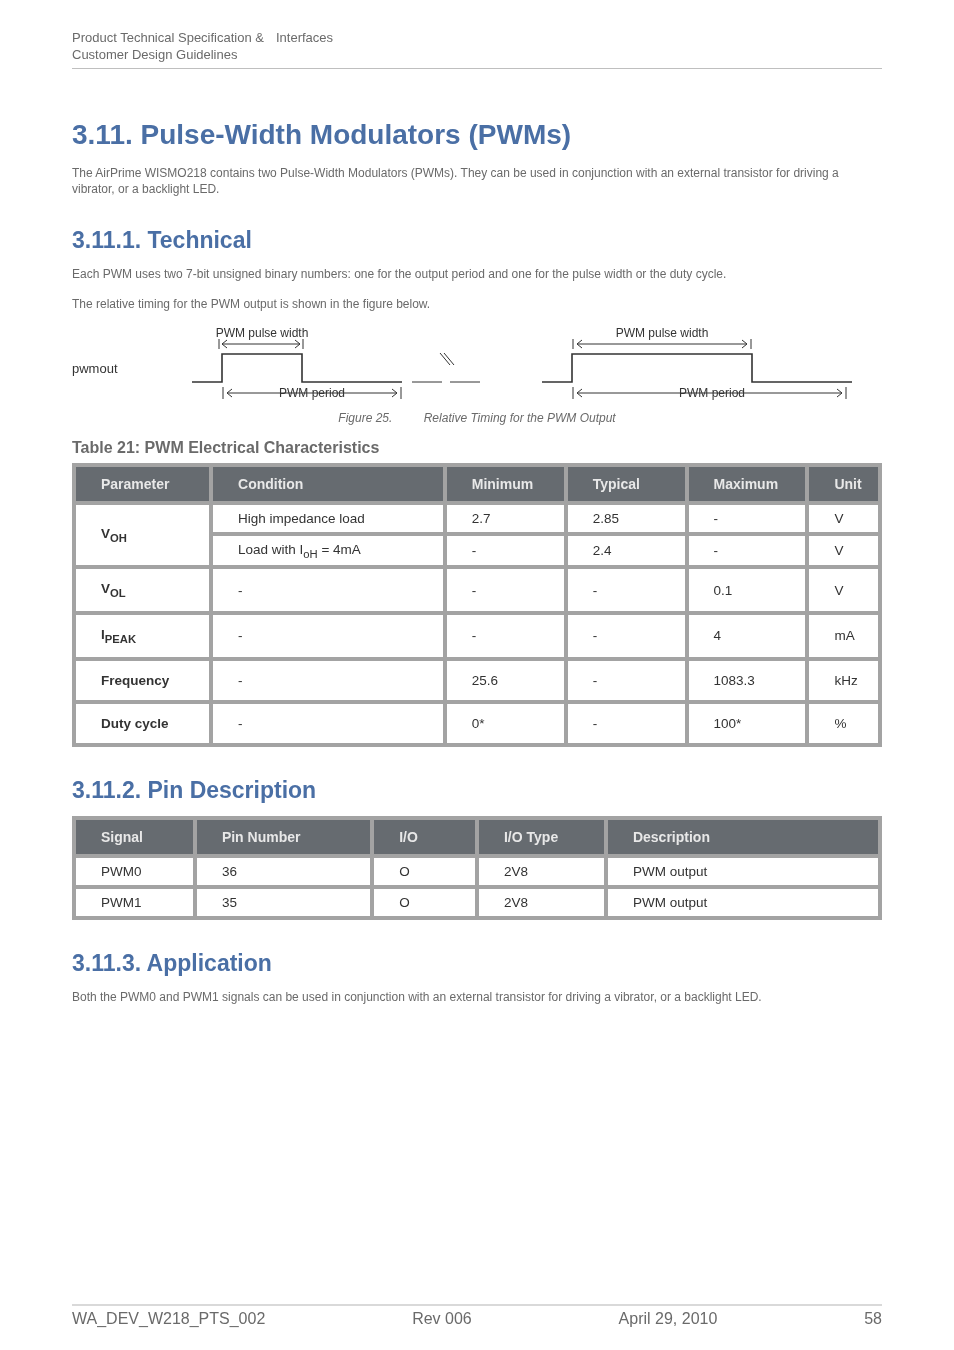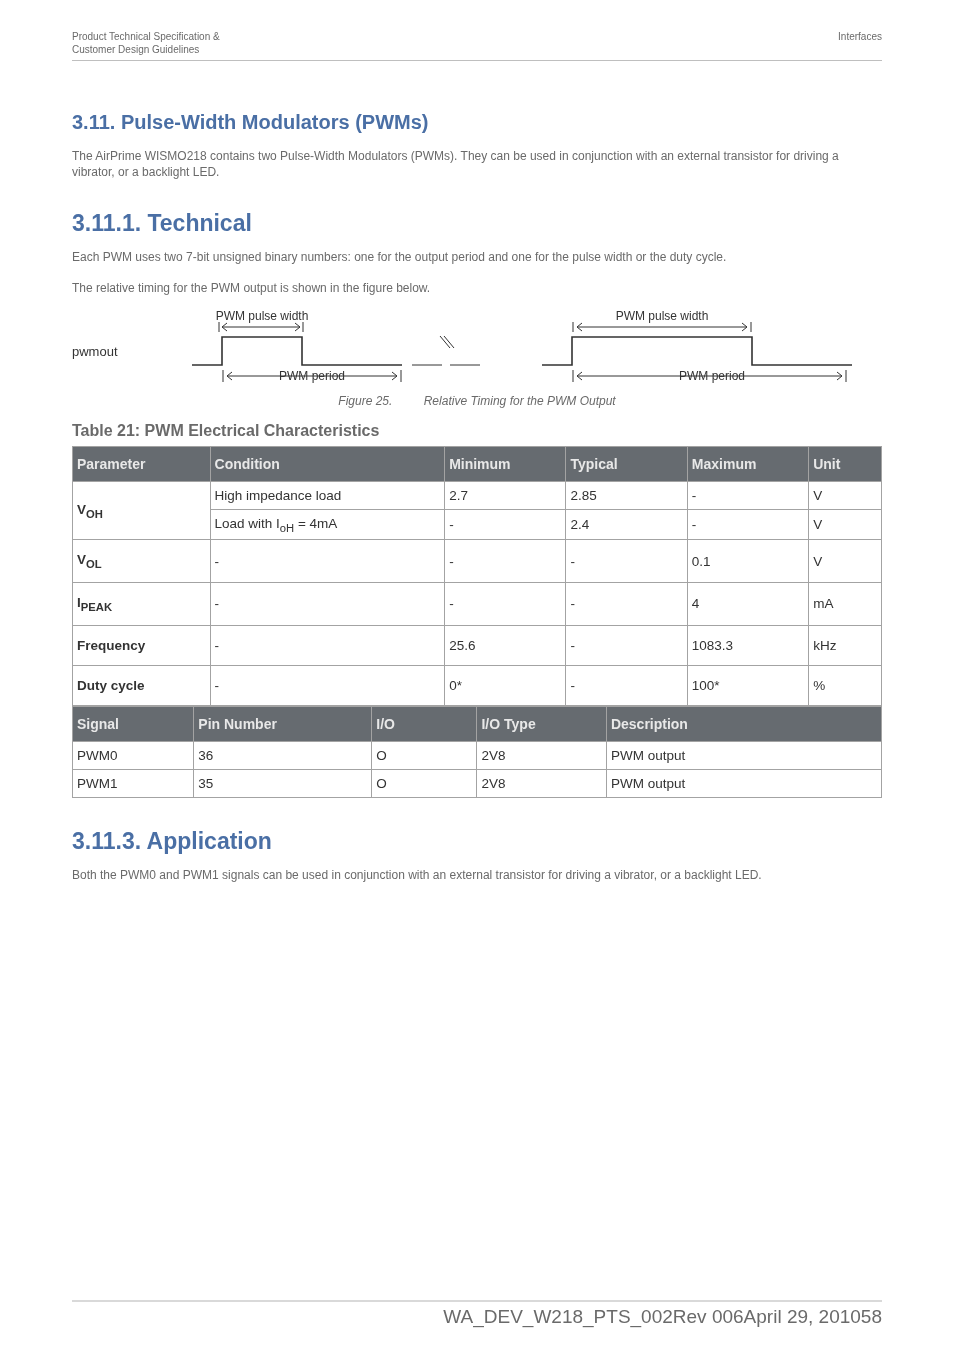--- a/index.html
+++ b/index.html
@@ -13,35 +13,36 @@
   }
   .page {
     box-sizing: border-box;
     width: 954px;
     min-height: 1350px;
     padding: 30px 72px 20px 72px;
     position: relative;
   }
   .top-row {
     display: flex;
-    justify-content: space-between;
-    font-size: 10px;
+    justify-content: flex-start;
+    font-size: 13px;
     color: #6a6a6a;
     line-height: 1.3;
+    gap: 12px;
   }
   .top-left { }
   .top-right { }
   .top-rule {
     border: none;
     border-top: 1px solid #bfbfbf;
     margin: 4px 0 0 0;
   }
   h1.section-main {
     color: #4a6fa5;
-    font-size: 20px;
+    font-size: 28px;
     font-weight: bold;
     margin: 50px 0 14px 0;
   }
   .body-text {
     color: #6a6a6a;
     font-size: 12px;
     line-height: 1.35;
     margin: 0 0 14px 0;
   }
   h2.subsection {
@@ -71,22 +72,22 @@
     margin: 6px 0 6px 0;
   }
   table.data-table {
     border-collapse: collapse;
     width: 100%;
     table-layout: fixed;
     font-size: 13.5px;
     color: #333;
   }
   table.data-table th, table.data-table td {
-    border: 1px solid #a3a3a3;
-    padding: 6px 4px;
+    border: 4px solid #a3a3a3;
+    padding: 6px 25px;
     text-align: left;
     vertical-align: middle;
   }
   table.data-table thead th {
     background: #666b70;
     color: #e8e8e8;
     font-weight: bold;
     font-size: 14px;
     padding-top: 9px;
     padding-bottom: 9px;
@@ -102,22 +103,22 @@
     right: 72px;
     bottom: 22px;
   }
   .footer-rule {
     border: none;
     border-top: 2px solid #d9d9d9;
     margin: 0 0 4px 0;
   }
   .footer-row {
     display: flex;
-    justify-content: flex-end;
-    font-size: 19px;
+    justify-content: space-between;
+    font-size: 16px;
     color: #6a6a6a;
   }
 </style>
 </head>
 <body>
 
 <div class="page">
 
   <div class="top-row">
     <div class="top-left">
@@ -257,20 +258,21 @@
           <td class="leftcol">Duty cycle</td>
           <td>-</td>
           <td>0*</td>
           <td>-</td>
           <td>100*</td>
           <td>%</td>
         </tr>
       </tbody>
   </table>
 
+  <h2 class="subsection">3.11.2.   Pin Description</h2>
 
   <table class="data-table">
     <colgroup>
       <col style="width:15%">
       <col style="width:22%">
       <col style="width:13%">
       <col style="width:16%">
       <col style="width:34%">
     </colgroup>
     <thead>

